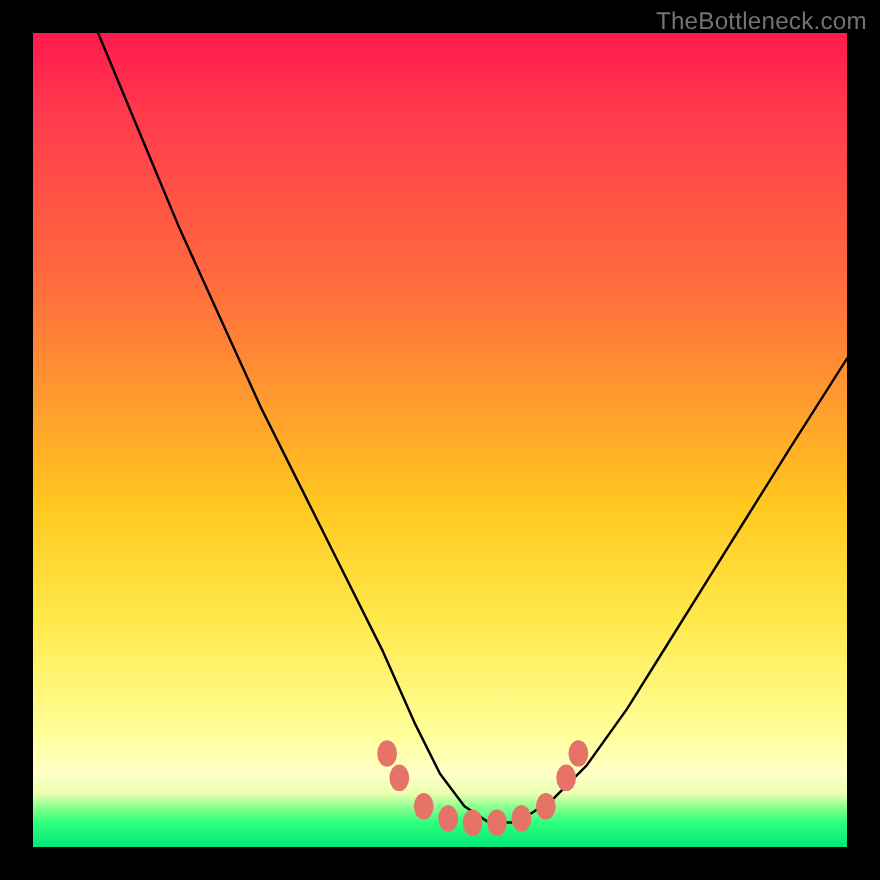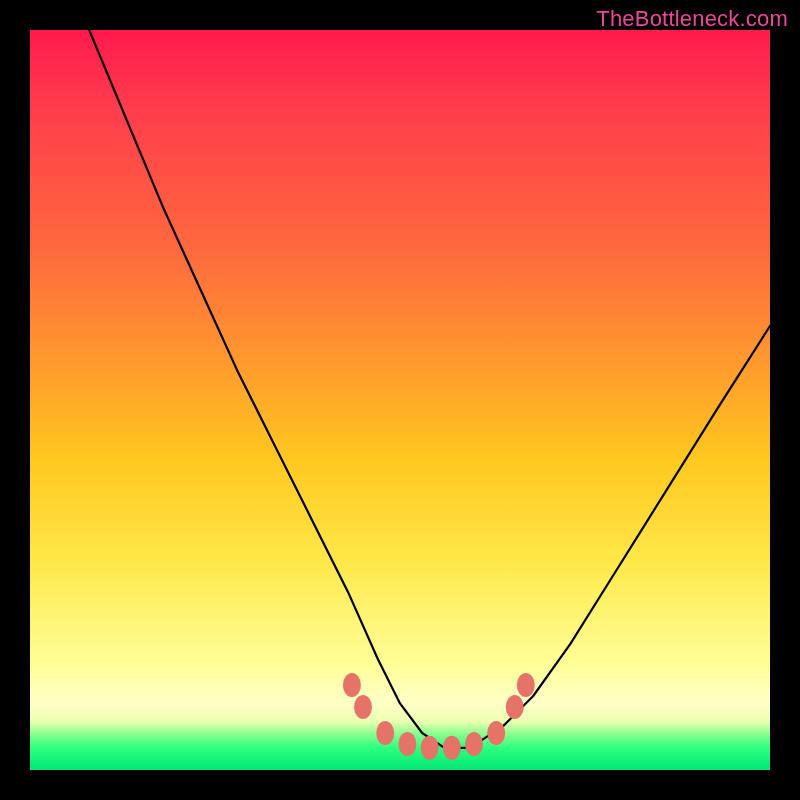--- a/index.html
+++ b/index.html
@@ -46,21 +46,21 @@
   }
   .curve {
     position: absolute;
     inset: 0;
     pointer-events: none;
   }
   .watermark {
     position: absolute;
     top: 6px;
     right: 12px;
-    color: #ec4899;
+    color: #737373;
     font-size: 22px;
     font-weight: 500;
     letter-spacing: 0.2px;
   }
 </style>
 </head>
 <body>
 
 <div class="frame">
   <div class="watermark">TheBottleneck.com</div>

